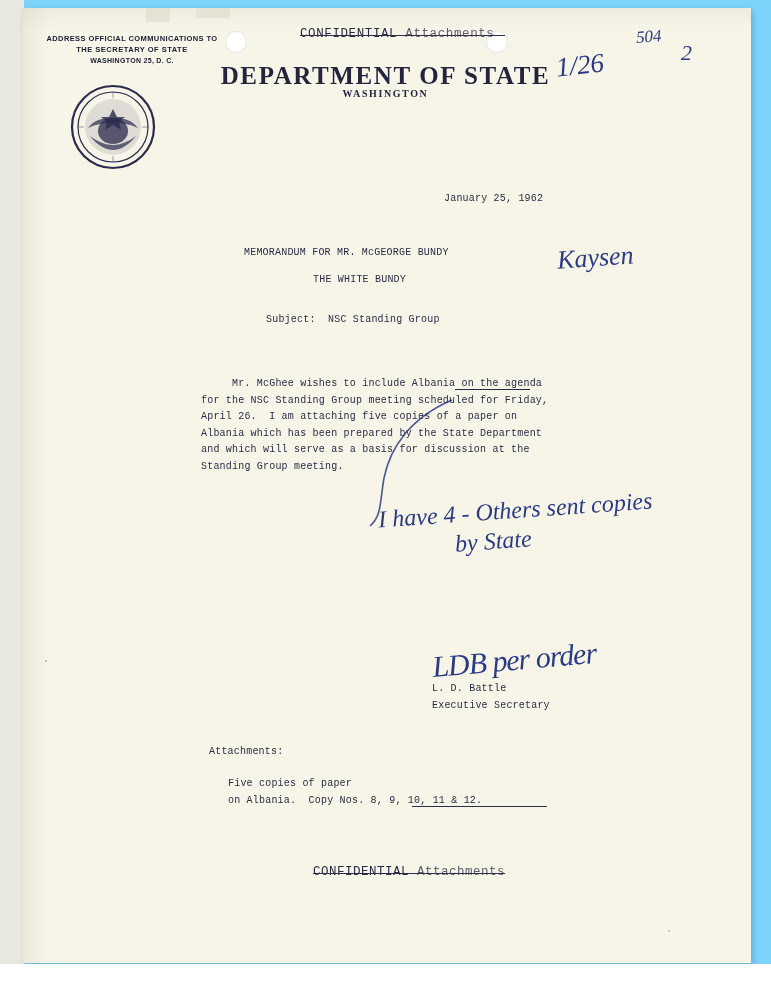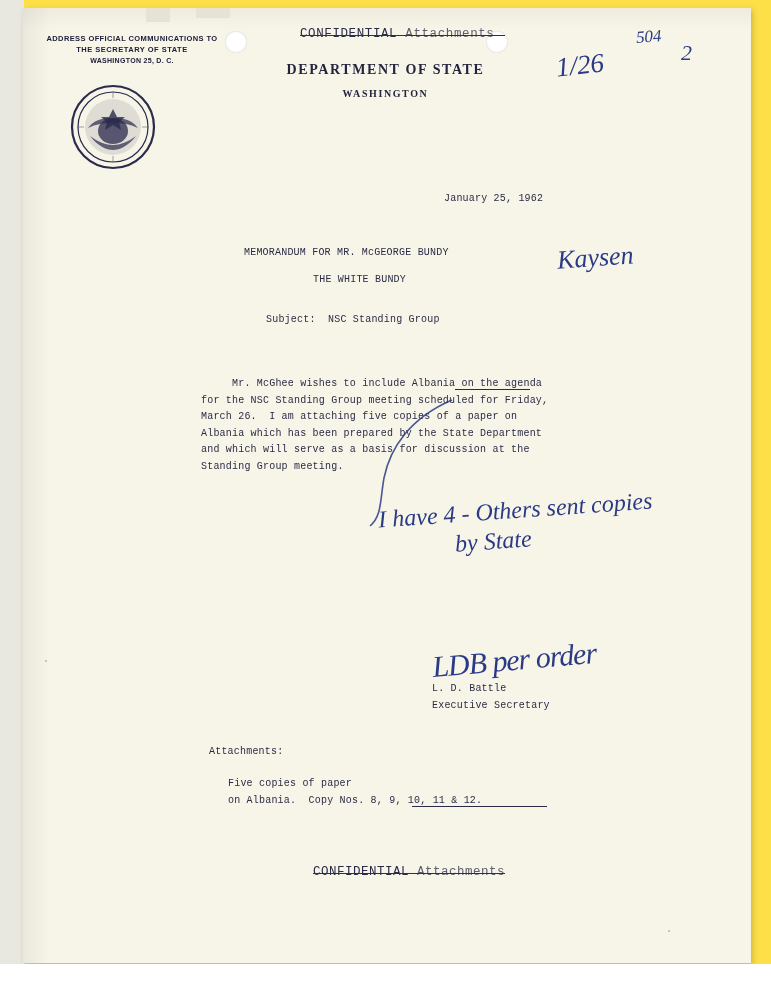--- a/index.html
+++ b/index.html
@@ -4,21 +4,21 @@
 <style>
   html, body {
     margin: 0;
     padding: 0;
     background: #ffffff;
   }
   #page {
     position: relative;
     width: 771px;
     height: 1000px;
-    background: #fde047;
+    background: #7dd3fc;
     overflow: hidden;
     font-family: "Liberation Mono", monospace;
   }
   
   .sheet {
     position: absolute;
     left: 23px;
     top: 8px;
     width: 728px;
     height: 955px;
@@ -94,21 +94,21 @@
 
   
   .dept {
     position: absolute;
     left: 0;
     top: 62px;
     width: 771px;
     text-align: center;
     font-family: "Liberation Serif", serif;
     font-weight: 700;
-    font-size: 14px;
+    font-size: 25px;
     letter-spacing: 1.6px;
     color: #24243f;
   }
   .washington {
     position: absolute;
     left: 0;
     top: 88px;
     width: 771px;
     text-align: center;
     font-family: "Liberation Serif", serif;
@@ -308,21 +308,21 @@
   <div class="hand hand-504">504</div>
   <div class="hand hand-10">2</div>
   <div class="hand hand-kaysen">Kaysen</div>
 
   <div class="typed date-line">January 25, 1962</div>
   <div class="typed memo-line1">MEMORANDUM FOR MR. McGEORGE BUNDY</div>
   <div class="typed memo-line2">THE WHITE BUNDY</div>
   <div class="typed subject-line">Subject:  NSC Standing Group</div>
   <div class="typed para">     Mr. McGhee wishes to include Albania on the agenda
 for the NSC Standing Group meeting scheduled for Friday,
-March 26.  I am attaching five copies of a paper on
+April 26.  I am attaching five copies of a paper on
 Albania which has been prepared by the State Department
 and which will serve as a basis for discussion at the
 Standing Group meeting.</div>
   <div class="underline-albania"></div>
 
   <svg class="pen-curve" viewBox="0 0 120 130">
     <path d="M112 2 C70 20 50 50 44 80 C40 102 42 118 30 128" fill="none" stroke="#2b3a86" stroke-width="1.6" opacity="0.85"></path>
   </svg>
 
   <div class="hand hand-note1">I have 4 - Others sent copies</div>

